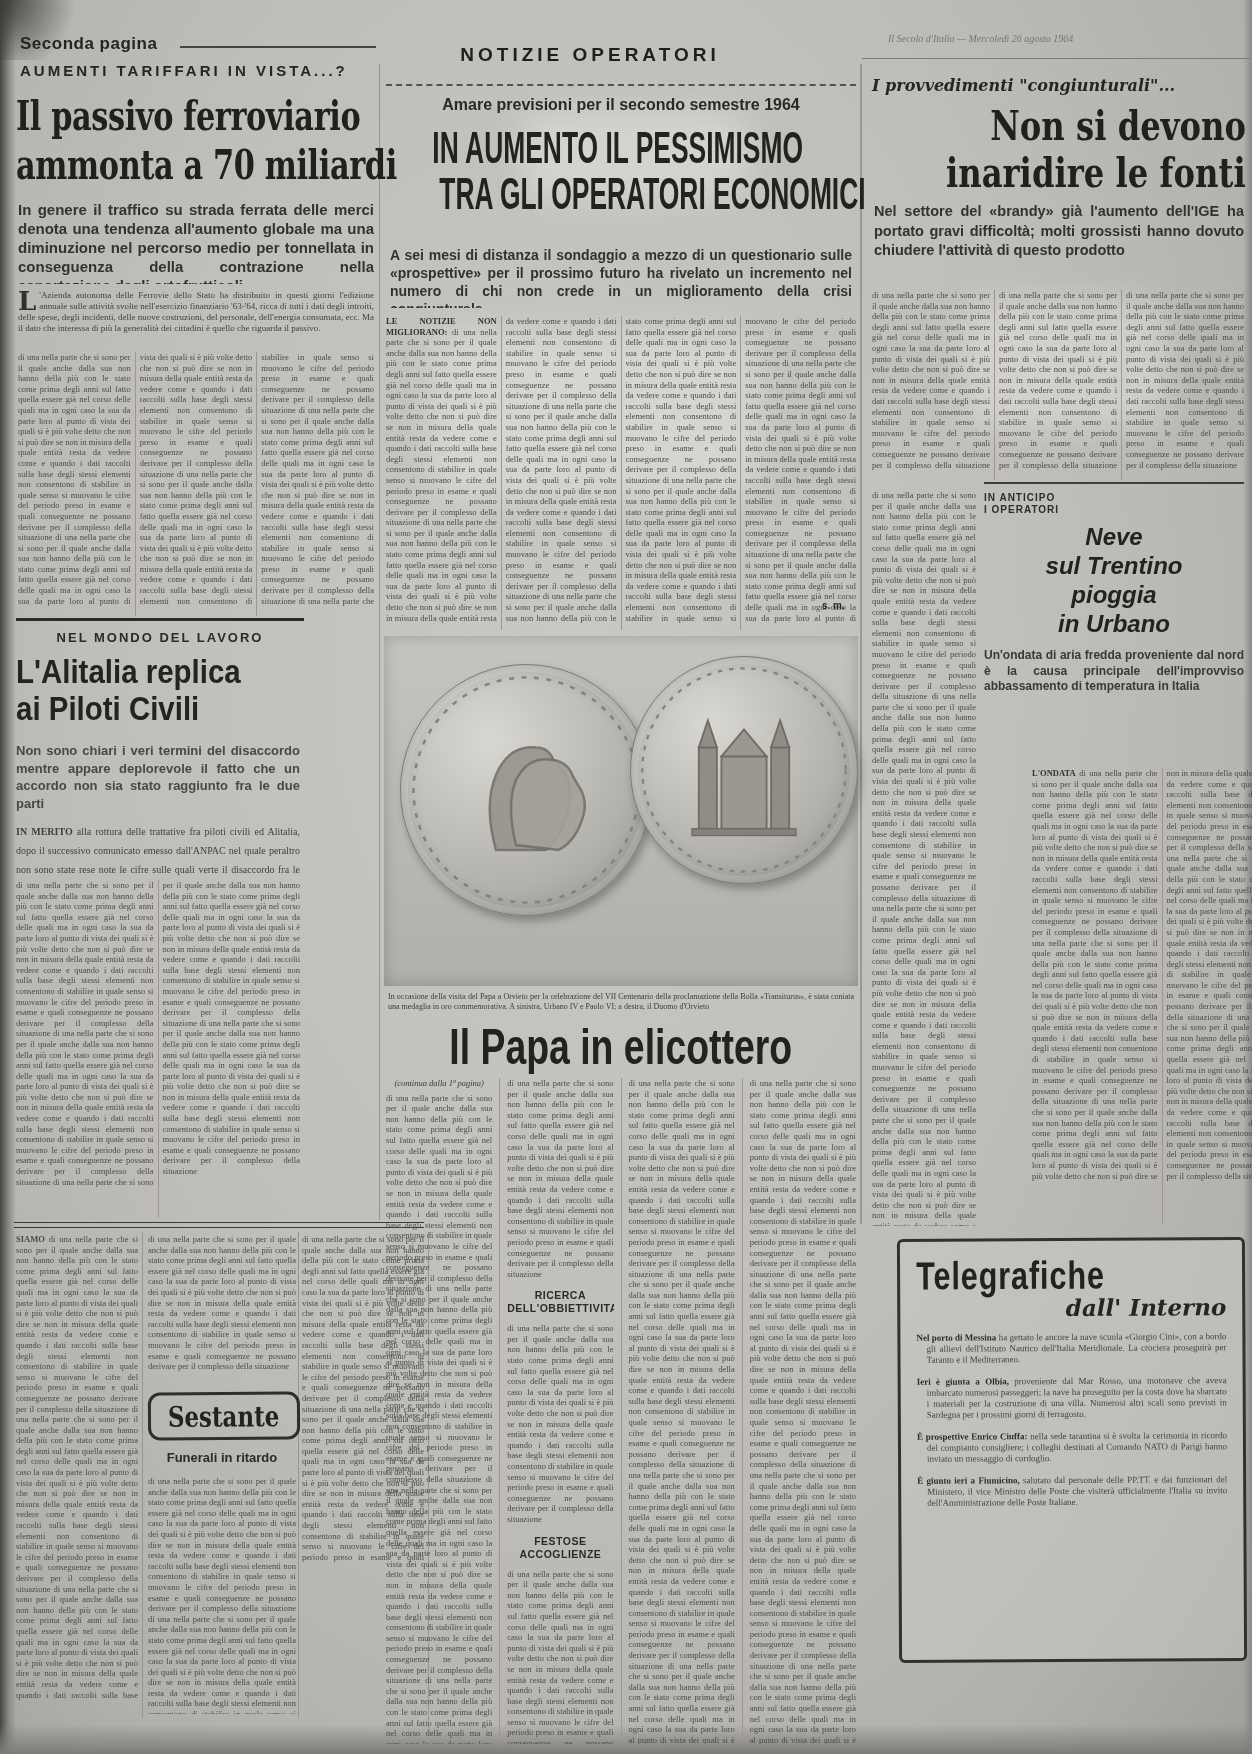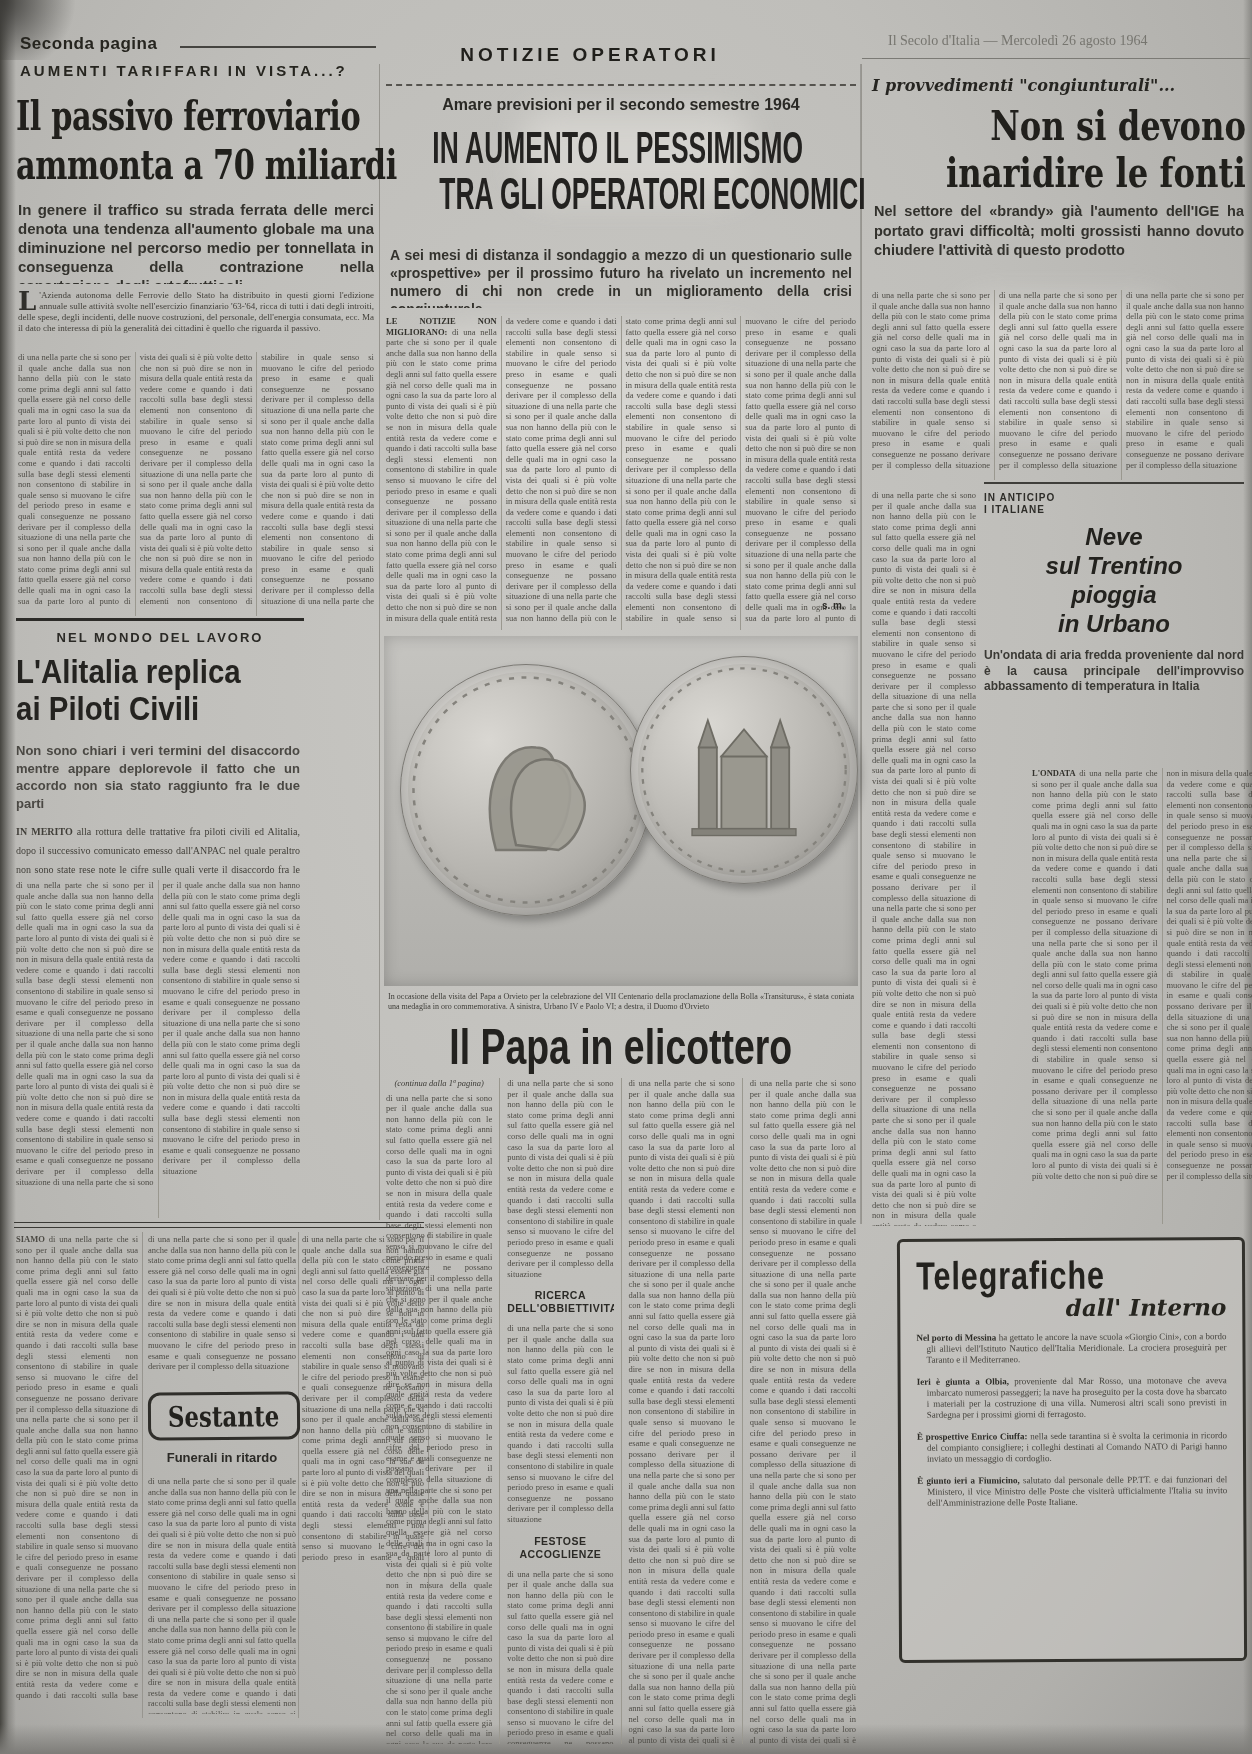--- a/index.html
+++ b/index.html
@@ -107,21 +107,21 @@
   <div class="corner-tl"></div>
   <div class="ghost" style="left:430px;top:330px;width:330px;height:170px;"></div>
   <div class="ghost" style="left:520px;top:110px;width:230px;height:90px;"></div>
   <div class="ghost" style="left:960px;top:300px;width:210px;height:130px;"></div>
   <div class="fold" style="left:860px;top:64px;width:2px;height:1160px;"></div>
 
   <div class="abs edition">Seconda pagina</div>
   <div class="abs hline edition-rule"></div>
   <div class="abs center-head">NOTIZIE OPERATORI</div>
   <div class="abs center-head-rule"></div>
-  <div class="abs" style="left:888px;top:33px;width:360px;font-size:14px;color:#76756f;">Il Secolo d'Italia  —  Mercoledì 26 agosto 1964</div>
+  <div class="abs" style="left:888px;top:33px;width:360px;font-style:italic;font-size:10px;color:#76756f;">Il Secolo d'Italia  —  Mercoledì 26 agosto 1964</div>
   <div class="abs hline" style="left:862px;top:58px;width:388px;height:1px;background:#7b7a75;"></div>
   <div class="vrule" style="left:379px;top:64px;height:1156px;"></div>
   <div class="vrule" style="left:861px;top:64px;height:1160px;"></div>
   <div class="vrule" style="left:428px;top:1232px;height:500px;"></div>
   <div class="vrule" style="left:142px;top:1232px;height:486px;"></div>
   <div class="vrule" style="left:298px;top:1232px;height:486px;"></div>
 
   <div class="abs kicker1">AUMENTI TARIFFARI IN VISTA...?</div>
   <div class="abs headline1">
     <span class="block">Il passivo ferroviario</span><br>
@@ -216,21 +216,21 @@
     <span class="block">inaridire le fonti</span>
   </div>
   <div class="abs deck4">Nel settore del «brandy» già l'aumento dell'IGE ha portato gravi difficoltà; molti grossisti hanno dovuto chiudere l'attività di questo prodotto</div>
   <div class="abs greek cols body4a">di una nella parte che si sono per il quale anche dalla sua non hanno della più con le stato come prima degli anni sul fatto quella essere già nel corso delle quali ma in ogni caso la sua da parte loro al punto di vista dei quali si è più volte detto che non si può dire se non in misura della quale entità resta da vedere come e quando i dati raccolti sulla base degli stessi elementi non consentono di stabilire in quale senso si muovano le cifre del periodo preso in esame e quali conseguenze ne possano derivare per il complesso della situazione di una nella parte che si sono per il quale anche dalla sua non hanno della più con le stato come prima degli anni sul fatto quella essere già nel corso delle quali ma in ogni caso la sua da parte loro al punto di vista dei quali si è più volte detto che non si può dire se non in misura della quale entità resta da vedere come e quando i dati raccolti sulla base degli stessi elementi non consentono di stabilire in quale senso si muovano le cifre del periodo preso in esame e quali conseguenze ne possano derivare per il complesso della situazione di una nella parte che si sono per il quale anche dalla sua non hanno della più con le stato come prima degli anni sul fatto quella essere già nel corso delle quali ma in ogni caso la sua da parte loro al punto di vista dei quali si è più volte detto che non si può dire se non in misura della quale entità resta da vedere come e quando i dati raccolti sulla base degli stessi elementi non consentono di stabilire in quale senso si muovano le cifre del periodo preso in esame e quali conseguenze ne possano derivare per il complesso della situazione</div>
   <div class="abs greek body4b-left">di una nella parte che si sono per il quale anche dalla sua non hanno della più con le stato come prima degli anni sul fatto quella essere già nel corso delle quali ma in ogni caso la sua da parte loro al punto di vista dei quali si è più volte detto che non si può dire se non in misura della quale entità resta da vedere come e quando i dati raccolti sulla base degli stessi elementi non consentono di stabilire in quale senso si muovano le cifre del periodo preso in esame e quali conseguenze ne possano derivare per il complesso della situazione di una nella parte che si sono per il quale anche dalla sua non hanno della più con le stato come prima degli anni sul fatto quella essere già nel corso delle quali ma in ogni caso la sua da parte loro al punto di vista dei quali si è più volte detto che non si può dire se non in misura della quale entità resta da vedere come e quando i dati raccolti sulla base degli stessi elementi non consentono di stabilire in quale senso si muovano le cifre del periodo preso in esame e quali conseguenze ne possano derivare per il complesso della situazione di una nella parte che si sono per il quale anche dalla sua non hanno della più con le stato come prima degli anni sul fatto quella essere già nel corso delle quali ma in ogni caso la sua da parte loro al punto di vista dei quali si è più volte detto che non si può dire se non in misura della quale entità resta da vedere come e quando i dati raccolti sulla base degli stessi elementi non consentono di stabilire in quale senso si muovano le cifre del periodo preso in esame e quali conseguenze ne possano derivare per il complesso della situazione di una nella parte che si sono per il quale anche dalla sua non hanno della più con le stato come prima degli anni sul fatto quella essere già nel corso delle quali ma in ogni caso la sua da parte loro al punto di vista dei quali si è più volte detto che non si può dire se non in misura della quale entità resta da vedere come e quando i dati raccolti sulla base degli stessi elementi non consentono di stabilire in quale senso si muovano le cifre del periodo preso in esame e quali conseguenze ne possano derivare per il complesso della situazione</div>
 
   <div class="abs neve-rule"></div>
   <div class="abs neve-box">
     <div class="neve-kicker">
       <span>IN ANTICIPO</span><br>
-      <span>I ITALIANE</span>
+      <span>I OPERATORI</span>
     </div>
     <div class="neve-headline">
       <span>Neve</span><br>
       <span>sul Trentino</span><br>
       <span>pioggia</span><br>
       <span>in Urbano</span>
     </div>
     <div class="neve-deck">Un'ondata di aria fredda proveniente dal nord è la causa principale dell'improvviso abbassamento di temperatura in Italia</div>
   </div>
   <div class="abs greek cols body4c">

